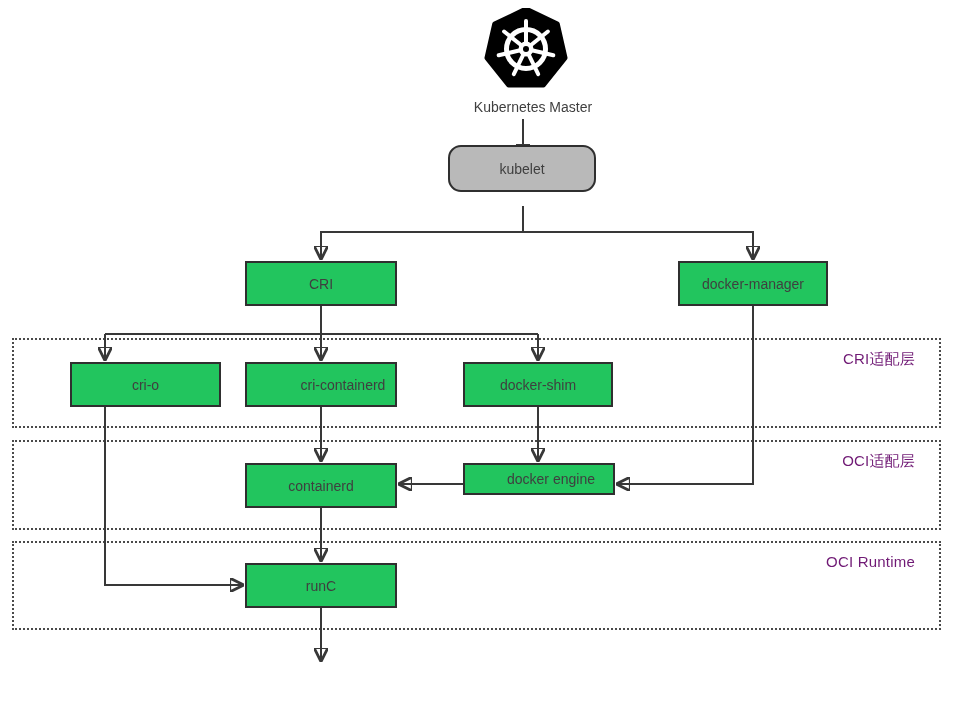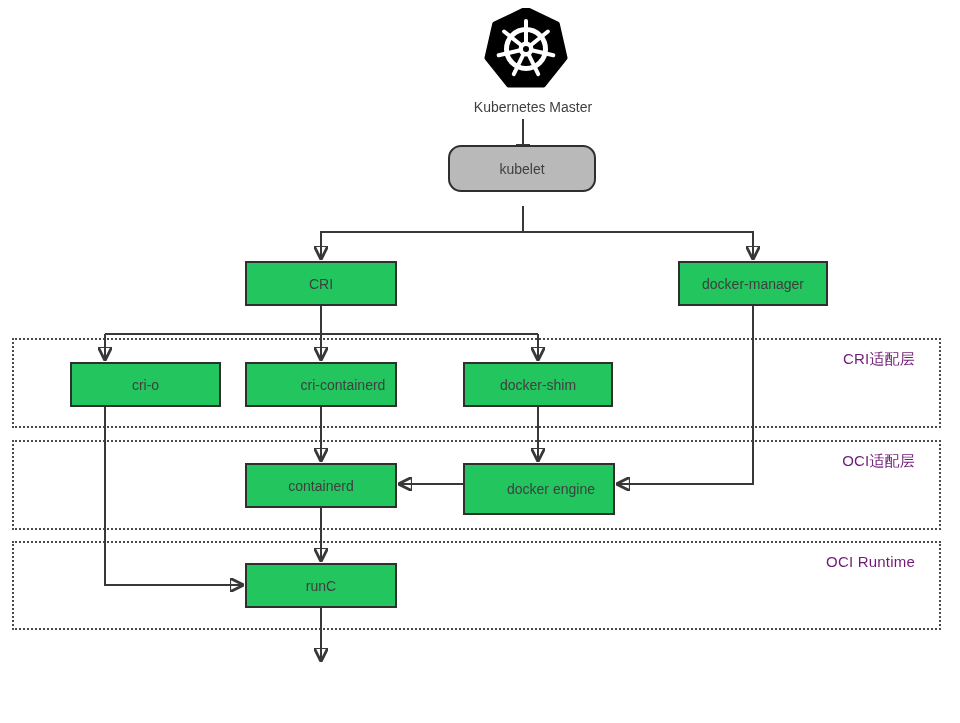--- a/index.html
+++ b/index.html
@@ -89,16 +89,16 @@
   </svg>
   <div class="logo-label">Kubernetes Master</div>
 
   <div class="node gray" style="left:448px;top:145px;width:148px;height:47px;border-radius:13px;">kubelet</div>
   <div class="node" style="left:245px;top:261px;width:152px;height:45px;">CRI</div>
   <div class="node" style="left:678px;top:261px;width:150px;height:45px;">docker-manager</div>
   <div class="node" style="left:29px;top:362px;width:151px;height:45px;margin-left:41px;">cri-o</div>
   <div class="node" style="left:245px;top:362px;width:152px;height:45px;padding-left:44px;">cri-containerd</div>
   <div class="node" style="left:463px;top:362px;width:150px;height:45px;">docker-shim</div>
   <div class="node" style="left:245px;top:463px;width:152px;height:45px;">containerd</div>
-  <div class="node" style="left:463px;top:463px;width:152px;height:52px;padding-left:24px;">docker engine</div>
+  <div class="node" style="left:463px;top:463px;width:152px;height:32px;padding-left:24px;">docker engine</div>
   <div class="node" style="left:245px;top:563px;width:152px;height:45px;">runC</div>
 
 </div>
 
 </body></html>

